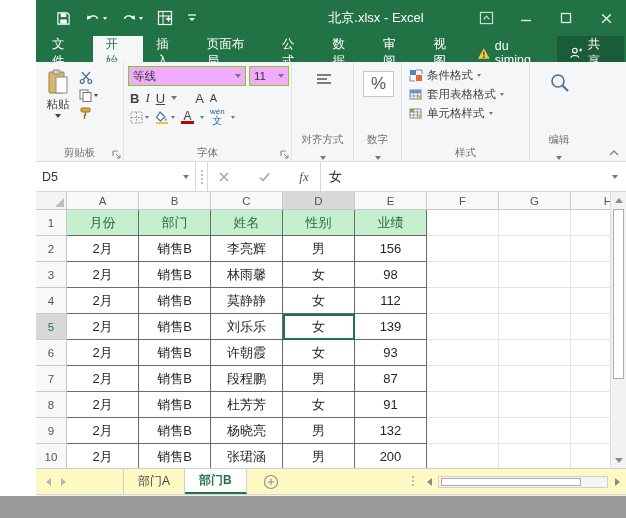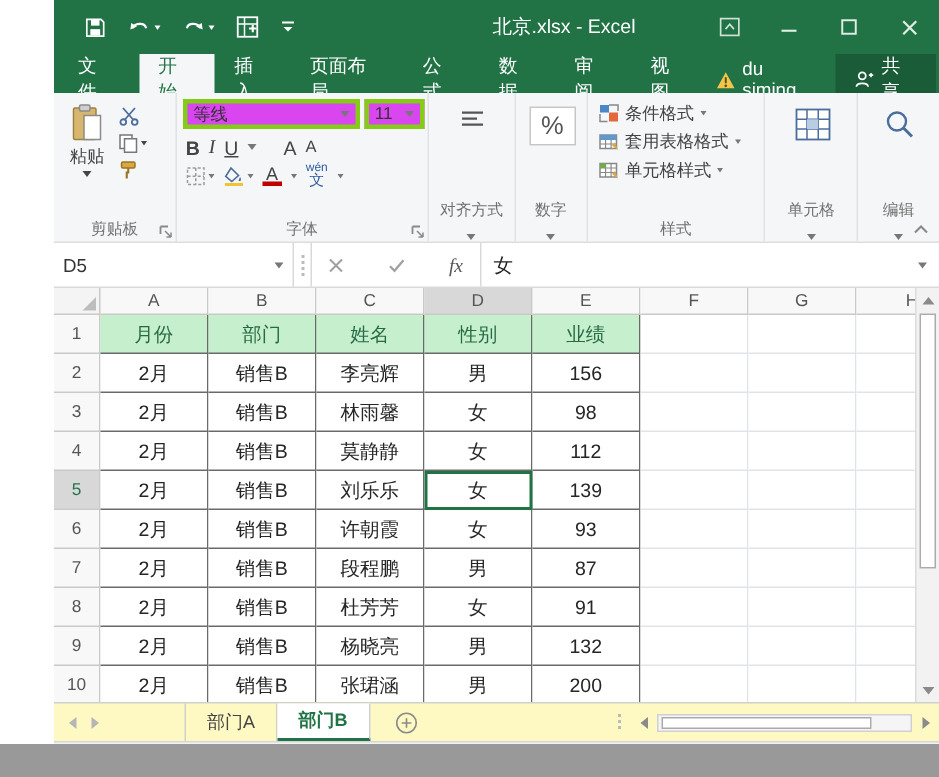--- a/index.html
+++ b/index.html
@@ -32,21 +32,21 @@
   .ribbon { height:100px; background:#f5f6f7; border-bottom:1px solid #dcdddf; display:flex; position:relative; }
   .rgroup { position:relative; border-right:1px solid #e1e2e4; padding:4px 2px 16px 4px; }
   .glabel { position:absolute; bottom:1px; left:0; right:0; text-align:center; font-size:10.5px; color:#717171;
             display:flex; align-items:center; justify-content:center; gap:3px; }
   .launcher { position:absolute; right:2px; bottom:2px; }
   .bigbtn { display:flex; flex-direction:column; align-items:center; justify-content:flex-start; gap:2px;
             padding:3px 6px; font-size:11.5px; color:#444; }
   .clip-body { display:flex; }
   .clip-col { display:flex; flex-direction:column; gap:3px; padding-top:4px; }
   .mini { display:flex; align-items:center; gap:2px; padding:1px 3px; }
-  .combo { background:#d946ef; border:3px solid #84cc16; height:20px; display:flex; align-items:center;
+  .combo { background:#f0abfc; border:1px solid #84cc16; height:20px; display:flex; align-items:center;
            padding:0 4px; font-size:11.5px; color:#333; justify-content:space-between; }
   .fontrow { display:flex; gap:3px; margin-bottom:3px; }
   .fmtrow { display:flex; align-items:center; gap:6px; padding:1px 2px; }
   .bld { font-weight:bold; font-size:13px; }
   .itl { font-style:italic; font-family:"Liberation Serif",serif; font-size:13px; }
   .und { text-decoration:underline; font-size:13px; }
   .colorbar { display:inline-block; width:13px; height:3px; margin-top:-1px; }
   .abtn { display:flex; flex-direction:column; align-items:center; line-height:1; }
   .stylerow { display:flex; align-items:center; gap:4px; font-size:11.5px; color:#444; padding:2px 3px; white-space:nowrap; }
   .chev-collapse { position:absolute; right:6px; bottom:4px; color:#888; }
@@ -374,35 +374,20 @@
             <path d="M9 9 l4 3 l-2-5" fill="#d8a842"></path>
           </svg>
         <span>单元格样式</span>
         <span class="car sm" style="color:#777"></span>
       </div>
       <div class="glabel">
           <span>样式</span>
         </div>
     </div>
 
-    <div class="rgroup" style="width:66px">
-      <div class="bigbtn" style="margin-top:2px">
-        <svg width="26" height="24" viewBox="0 0 26 24">
-            <rect x="2" y="2" width="22" height="20" fill="#fff" stroke="#4a6d9c" stroke-width="1.2"></rect>
-            <path d="M2 8.5 H24 M2 15 H24 M9 2 V22 M16.5 2 V22" stroke="#4a6d9c" stroke-width="1"></path>
-            <rect x="9" y="8.5" width="7.5" height="6.5" fill="#b8cce4"></rect>
-          </svg>
-      </div>
-      <div class="glabel" style="bottom:14px">
-          <span>单元格</span>
-        </div>
-      <div class="glabel">
-          <span class="car" style="color:#777"></span>
-        </div>
-    </div>
 
     <div class="rgroup" style="width:58px; border-right:none">
       <div class="bigbtn" style="margin-top:2px">
         <svg width="24" height="24" viewBox="0 0 24 24">
             <circle cx="10" cy="10" r="6" fill="none" stroke="#4a6d9c" stroke-width="1.6"></circle>
             <path d="M14.5 14.5 L20 20" stroke="#4a6d9c" stroke-width="2"></path>
           </svg>
       </div>
       <div class="glabel" style="bottom:14px">
           <span>编辑</span>

